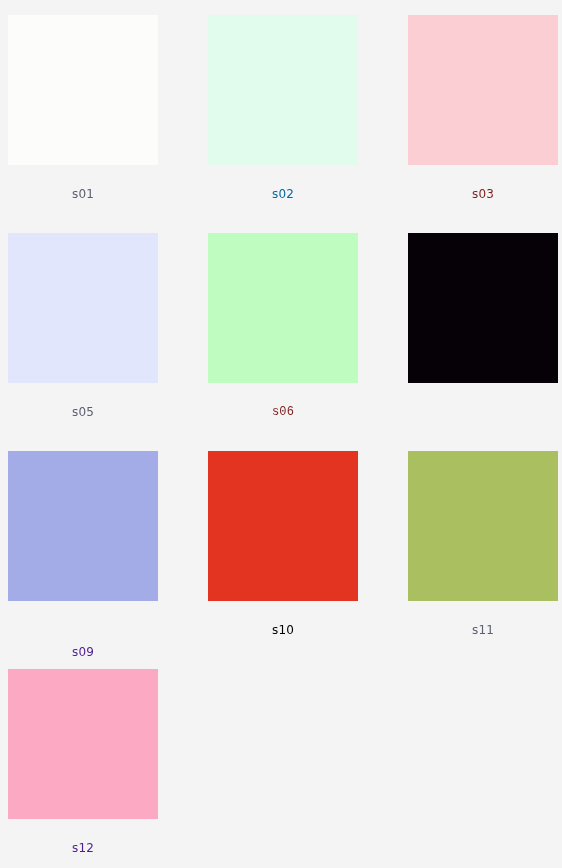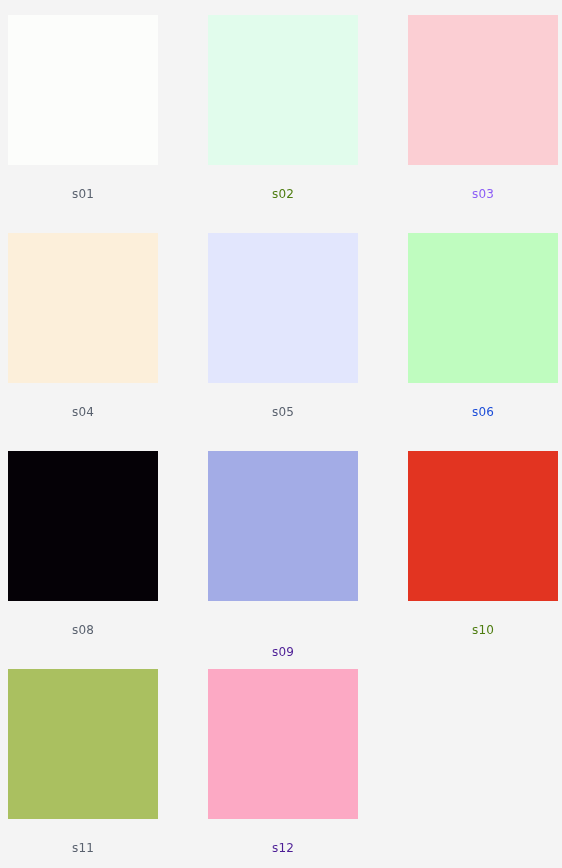--- a/index.html
+++ b/index.html
@@ -57,49 +57,44 @@
 </head>
 <body>
 
 <div id="swatch-grid" style="background: rgb(244, 244, 244);">
     <div class="swatch-cell">
       <div class="swatch-chip" title="#fcfdfb" style="background-color: rgb(252, 253, 251);"></div>
       <div class="swatch-label" style="color: rgb(89, 97, 110);">s01</div>
     </div>
     <div class="swatch-cell">
       <div class="swatch-chip" title="#e1fcec" style="background-color: rgb(225, 252, 236);"></div>
-      <div class="swatch-label" style="color: #4d7c0f;">s02</div>
+      <div class="swatch-label" style="color: #0369a1;">s02</div>
     </div>
     <div class="swatch-cell">
       <div class="swatch-chip" title="#fbced3" style="background-color: rgb(251, 206, 211);"></div>
-      <div class="swatch-label" style="color: #8b5cf6;">s03</div>
-    </div>
-    <div class="swatch-cell">
-      <div class="swatch-chip" title="#fcefda" style="background-color: rgb(252, 239, 218);"></div>
-      <div class="swatch-label" style="color: rgb(89, 97, 110);">s04</div>
+      <div class="swatch-label" style="color: #7f1d1d;">s03</div>
     </div>
     <div class="swatch-cell">
       <div class="swatch-chip" title="#e2e6fd" style="background-color: rgb(226, 230, 253);"></div>
       <div class="swatch-label" style="color: rgb(89, 97, 110);">s05</div>
     </div>
     <div class="swatch-cell">
       <div class="swatch-chip" title="#bffcbf" style="background-color: rgb(191, 252, 191);"></div>
-      <div class="swatch-label" style="color: #1d4ed8;">s06</div>
+      <div class="swatch-label" style="color: #7f1d1d; font-family: Liberation Mono, monospace;">s06</div>
     </div>
     <div class="swatch-cell">
       <div class="swatch-chip" title="#050106" style="background-color: rgb(5, 1, 6);"></div>
-      <div class="swatch-label" style="color: rgb(89, 97, 110);">s08</div>
     </div>
     <div class="swatch-cell">
       <div class="swatch-chip" title="#a3ace6" style="background-color: rgb(163, 172, 230);"></div>
       <div class="swatch-label" style="color: #4c1d95; margin-top: 44px;">s09</div>
     </div>
     <div class="swatch-cell">
       <div class="swatch-chip" title="#e23421" style="background-color: rgb(226, 52, 33);"></div>
-      <div class="swatch-label" style="color: #4d7c0f;">s10</div>
+      <div class="swatch-label" style="color: #000000;">s10</div>
     </div>
     <div class="swatch-cell">
       <div class="swatch-chip" title="#aac060" style="background-color: rgb(170, 192, 96);"></div>
       <div class="swatch-label" style="color: rgb(89, 97, 110);">s11</div>
     </div>
     <div class="swatch-cell">
       <div class="swatch-chip" title="#fca9c4" style="background-color: rgb(252, 169, 196);"></div>
       <div class="swatch-label" style="color: #4c1d95;">s12</div>
     </div>
   </div>

